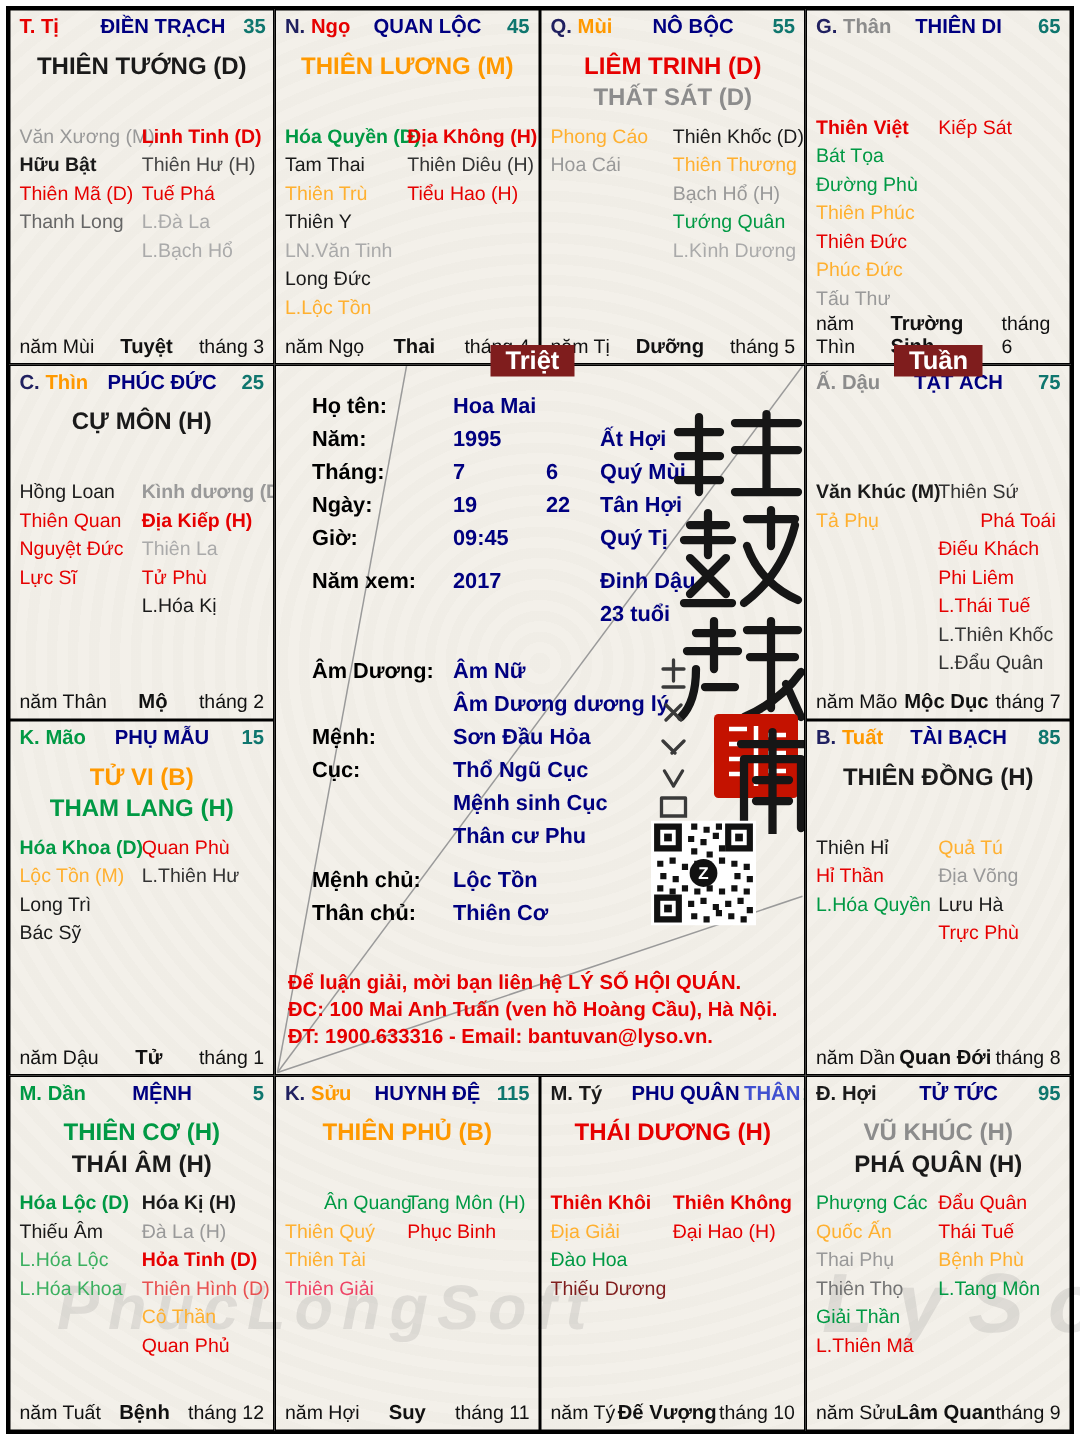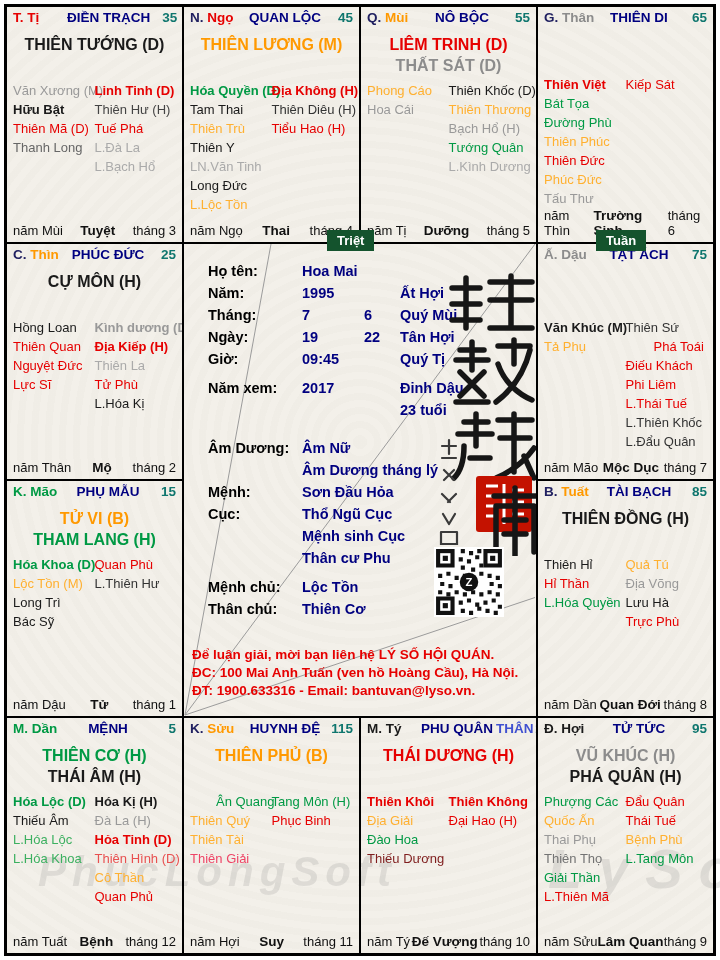--- a/index.html
+++ b/index.html
@@ -31,21 +31,21 @@
   .lines{position:absolute;inset:0;width:100%;height:100%;z-index:0;}
   .info{position:absolute;left:24px;top:16px;z-index:2;}
   .irow{display:grid;grid-template-columns:94px 62px 36px 1fr;line-height:22px;font-size:14.5px;font-weight:bold;white-space:nowrap;}
   .irow .lab{color:#000;}
   .irow .v1,.irow .v2,.irow .v3{color:#000080;}
   .irow.w .v1{grid-column:2/5;}
   .g1{margin-top:7px;} .g2{margin-top:16px;}
   .calli{position:absolute;left:252px;top:22px;width:104px;height:290px;z-index:2;}
   .qr{position:absolute;left:250px;top:303px;width:70px;height:70px;z-index:2;}
   .contact{position:absolute;left:8px;top:402px;width:342px;z-index:2;color:#e60000;font-weight:bold;font-size:13.5px;line-height:18px;white-space:nowrap;}
-  .badge{position:absolute;background:#14532d;color:#fff;font-weight:bold;font-size:13px;line-height:19px;text-align:left;padding:1px 10px;z-index:6;}
+  .badge{position:absolute;background:#7f1d1d;color:#fff;font-weight:bold;font-size:17px;line-height:19px;text-align:left;padding:1px 10px;z-index:6;}
   .badge.triet{left:327px;top:230px;}
   .badge.tuan{left:596px;top:230px;}
 </style>
 </head>
 <body>
 
 <div class="wrap">
   <div class="paper"></div>
   <div class="wm wm1">PhucLongSoft</div>
   <div class="wm wm2">LySo</div>
@@ -464,21 +464,21 @@
             <span class="v1"></span>
             <span class="v2"></span>
             <span class="v3">23 tuổi</span>
           </div>
         <div class="irow w g2">
             <span class="lab">Âm Dương:</span>
             <span class="v1">Âm Nữ</span>
           </div>
         <div class="irow w">
             <span class="lab"></span>
-            <span class="v1">Âm Dương tháng lý</span>
+            <span class="v1">Âm Dương dương lý</span>
           </div>
         <div class="irow w">
             <span class="lab">Mệnh:</span>
             <span class="v1">Sơn Đầu Hỏa</span>
           </div>
         <div class="irow w">
             <span class="lab">Cục:</span>
             <span class="v1">Thổ Ngũ Cục</span>
           </div>
         <div class="irow w">

